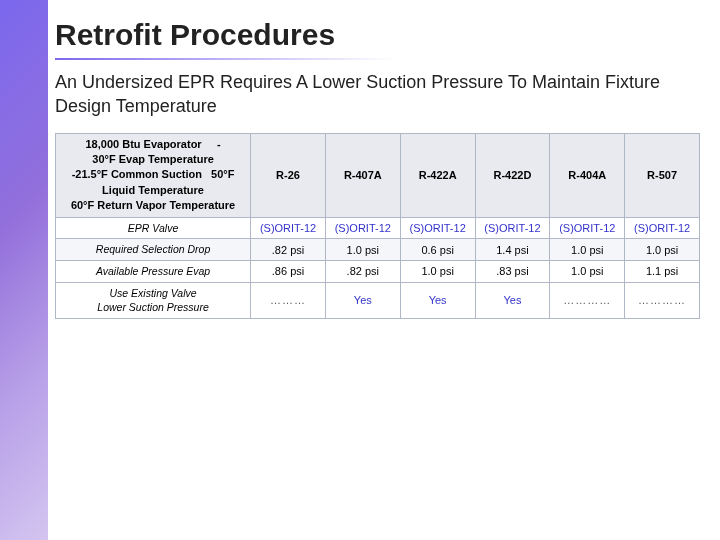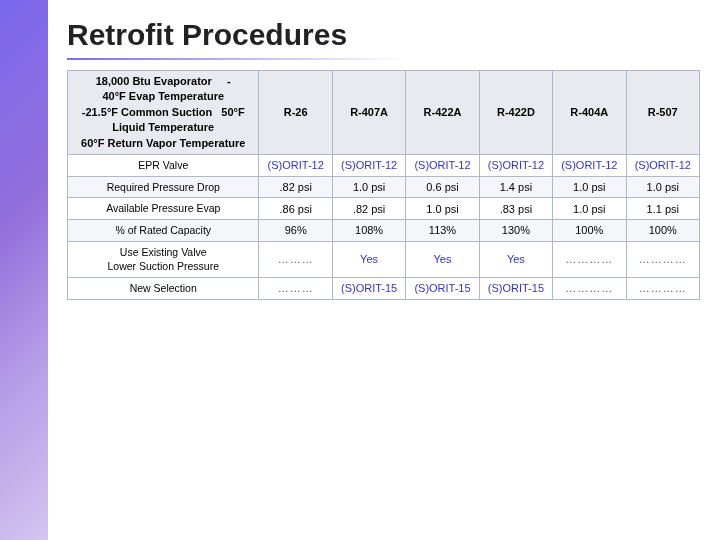--- a/index.html
+++ b/index.html
@@ -22,21 +22,21 @@
       background: linear-gradient(135deg, #7b68ee 0%, #9370db 40%, #b8a0e8 70%, #d4c5f0 100%);
       z-index: 1;
     }
 
     .content {
       position: absolute;
       left: 48px;
       top: 0;
       right: 0;
       bottom: 0;
-      padding: 18px 20px 10px 19px;
+      padding: 18px 20px 10px 7px;
     }
 
     .page-title {
       font-size: 30px;
       font-weight: bold;
       color: #222;
       margin-bottom: 6px;
     }
 
     .title-underline {
@@ -76,20 +76,21 @@
       font-size: 11px;
     }
 
     .col-label {
       text-align: left;
       background: #f0f2f7;
       font-weight: normal;
       font-size: 10.5px;
       padding: 3px 6px;
       min-width: 110px;
+      font-style: italic;
     }
 
     .header-info {
       text-align: left;
       background: #f0f2f7;
       font-size: 9.5px;
       line-height: 1.4;
       padding: 4px 6px;
     }
 
@@ -125,27 +126,28 @@
     }
   </style>
 </head>
 <body>
 
 <div class="ribbon"></div>
 
 <div class="content">
   <div class="page-title">Retrofit Procedures</div>
   <div class="title-underline"></div>
+  <div class="subtitle">An Undersized EPR Requires A Lower Suction Pressure To Maintain Fixture Design Temperature</div>
 
   <table class="data-table">
     <thead>
       <tr>
         <th class="header-info">
           <span>18,000 Btu Evaporator &nbsp;&nbsp;&nbsp; -</span><br>
-          <span>40°F Evap Temperature</span><br>
+          <span>30°F Evap Temperature</span><br>
           <span>-21.5°F Common Suction &nbsp; 50°F</span><br>
           <span>Liquid Temperature</span><br>
           <span>60°F Return Vapor Temperature</span>
         </th>
         <th>R-26</th>
         <th>R-407A</th>
         <th>R-422A</th>
         <th>R-422D</th>
         <th>R-404A</th>
         <th>R-507</th>
@@ -155,59 +157,41 @@
     <tr class="row-highlight">
           <td class="row-label-multiline col-label">EPR Valve</td>
           <td class="val-orit">(S)ORIT-12</td>
           <td class="val-orit">(S)ORIT-12</td>
           <td class="val-orit">(S)ORIT-12</td>
           <td class="val-orit">(S)ORIT-12</td>
           <td class="val-orit">(S)ORIT-12</td>
           <td class="val-orit">(S)ORIT-12</td>
         </tr>
         <tr class="row-alt">
-          <td class="row-label-multiline col-label">Required Pressure Drop</td>
+          <td class="row-label-multiline col-label">Required Selection Drop</td>
           <td>.82 psi</td>
           <td>1.0 psi</td>
           <td>0.6 psi</td>
           <td>1.4 psi</td>
           <td>1.0 psi</td>
           <td>1.0 psi</td>
         </tr>
         <tr class="row-highlight">
           <td class="row-label-multiline col-label">Available Pressure Evap</td>
           <td>.86 psi</td>
           <td>.82 psi</td>
           <td>1.0 psi</td>
           <td>.83 psi</td>
           <td>1.0 psi</td>
           <td>1.1 psi</td>
         </tr>
-        <tr class="row-alt">
-          <td class="row-label-multiline col-label">% of Rated Capacity</td>
-          <td>96%</td>
-          <td>108%</td>
-          <td>113%</td>
-          <td>130%</td>
-          <td>100%</td>
-          <td>100%</td>
-        </tr>
         <tr class="row-highlight">
           <td class="row-label-multiline col-label">Use Existing Valve<br>Lower Suction Pressure</td>
           <td class="val-dots">………</td>
           <td class="val-yes">Yes</td>
           <td class="val-yes">Yes</td>
           <td class="val-yes">Yes</td>
           <td class="val-dots">…………</td>
           <td class="val-dots">…………</td>
         </tr>
-        <tr class="row-highlight">
-          <td class="row-label-multiline col-label">New Selection</td>
-          <td class="val-dots">………</td>
-          <td class="val-orit">(S)ORIT-15</td>
-          <td class="val-orit">(S)ORIT-15</td>
-          <td class="val-orit">(S)ORIT-15</td>
-          <td class="val-dots">…………</td>
-          <td class="val-dots">…………</td>
-        </tr>
       </tbody>
   </table>
 </div>
 
 </body></html>

